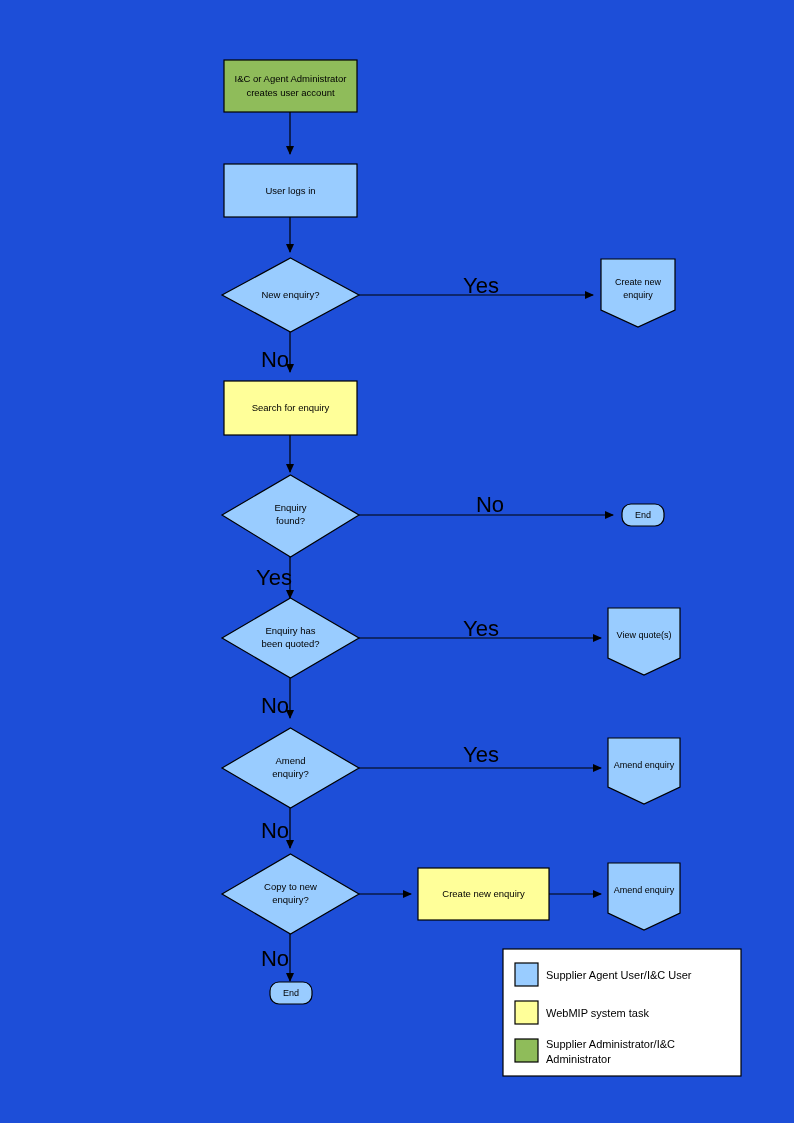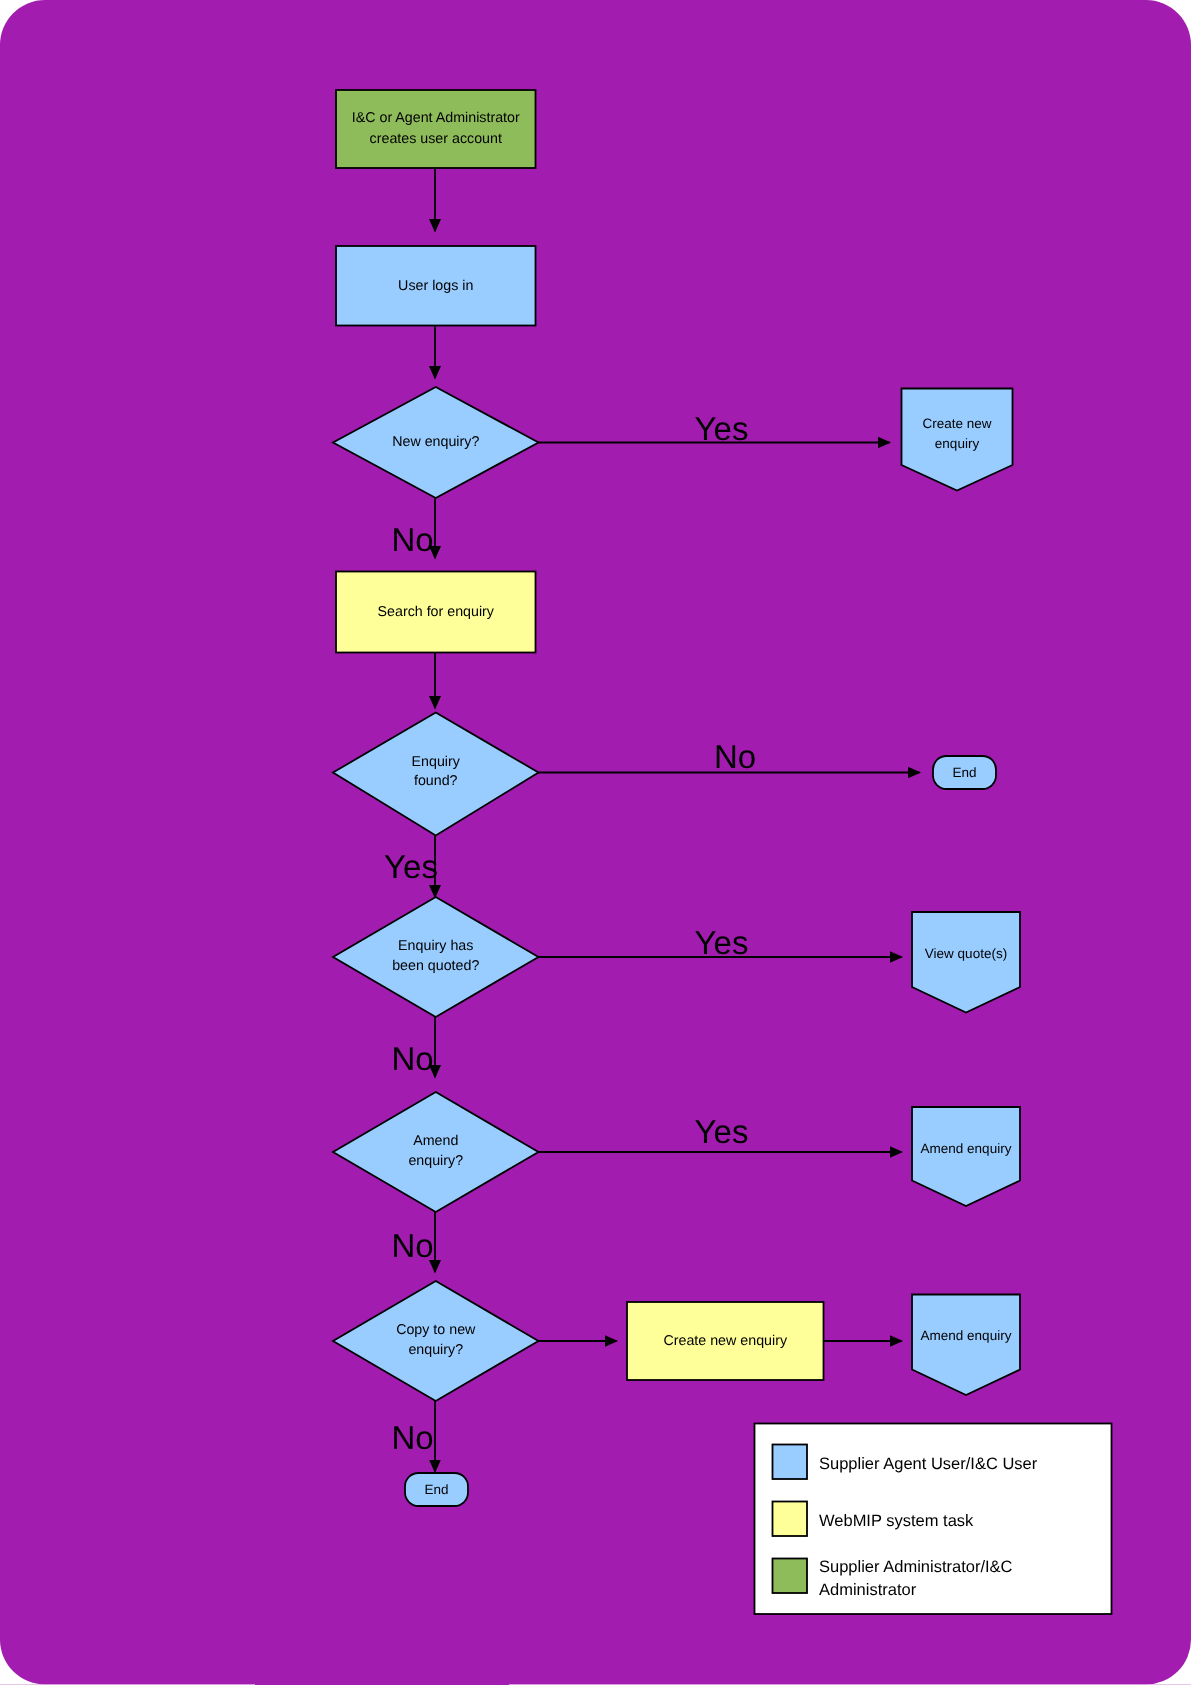--- a/index.html
+++ b/index.html
@@ -7,23 +7,22 @@
     padding: 0;
     background: #ffffff;
   }
   body {
     font-family: "Liberation Sans", sans-serif;
   }
   #canvas {
     position: relative;
     width: 794px;
     height: 1123px;
-    background: #a21caf;
+    background: #1d4ed8;
     overflow: hidden;
-    border-radius: 30px;
   }
   svg#flow {
     position: absolute;
     left: 0;
     top: 0;
     width: 794px;
     height: 1123px;
   }
   .shape-text {
     font-family: "Liberation Sans", sans-serif;

